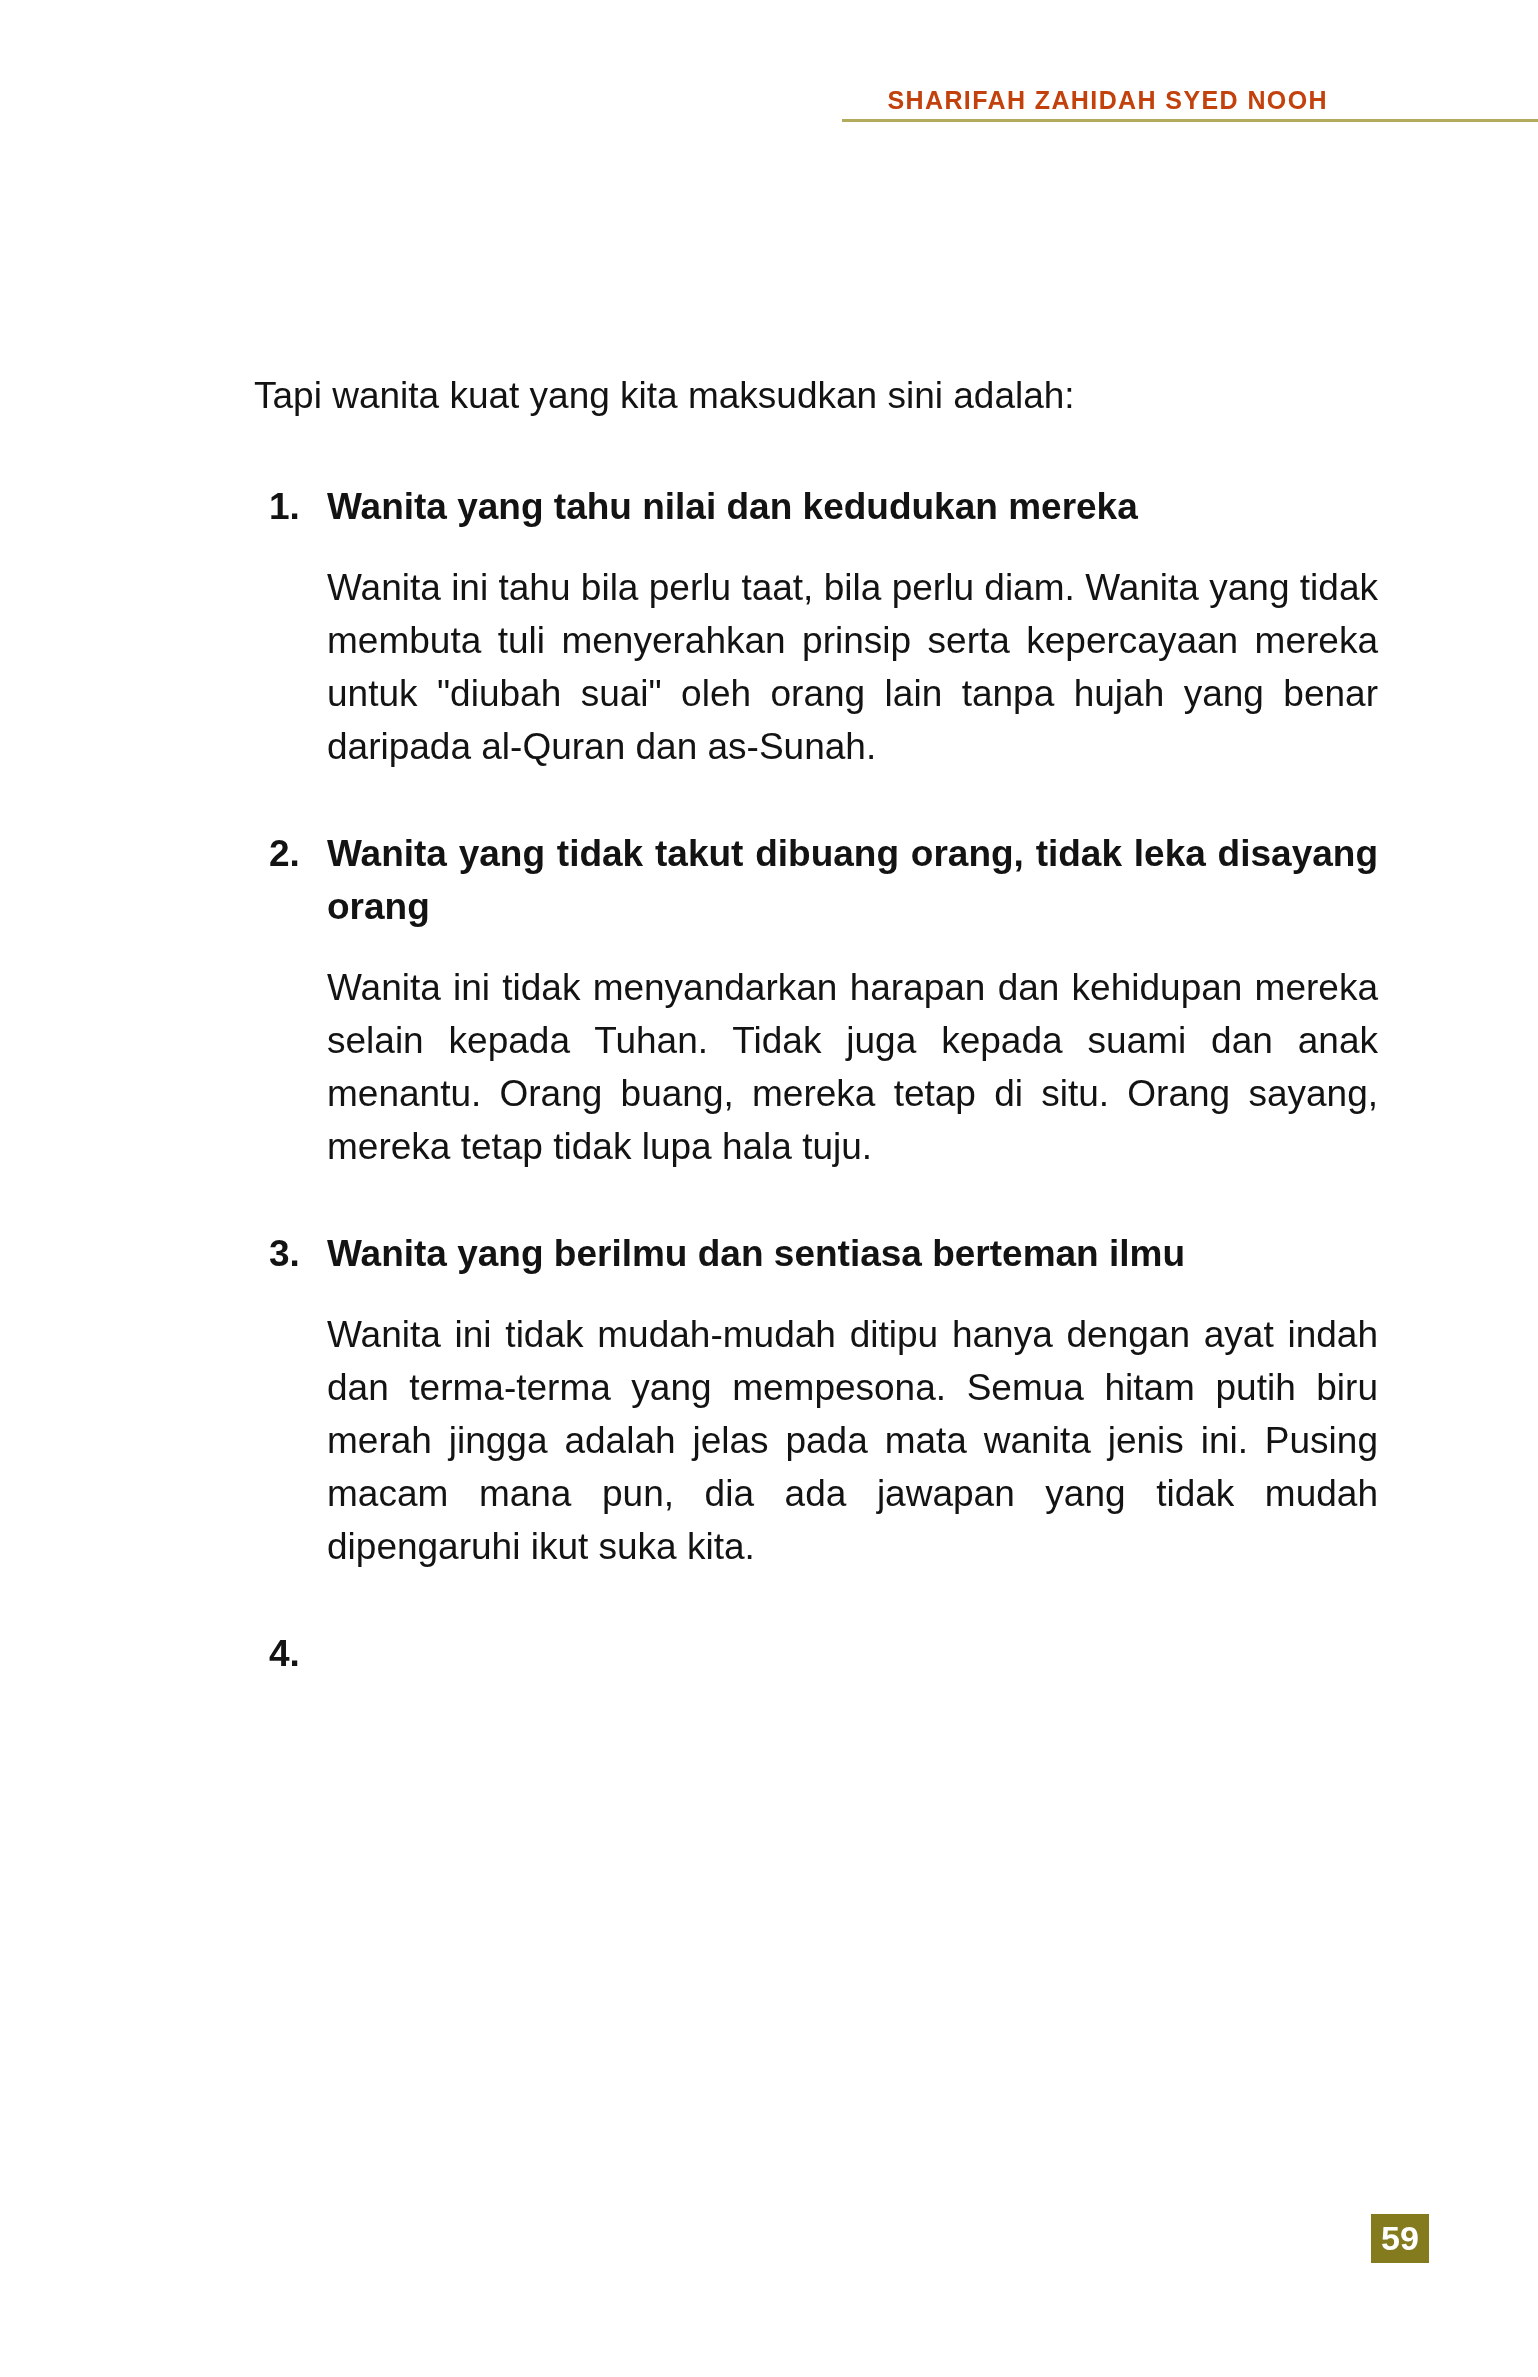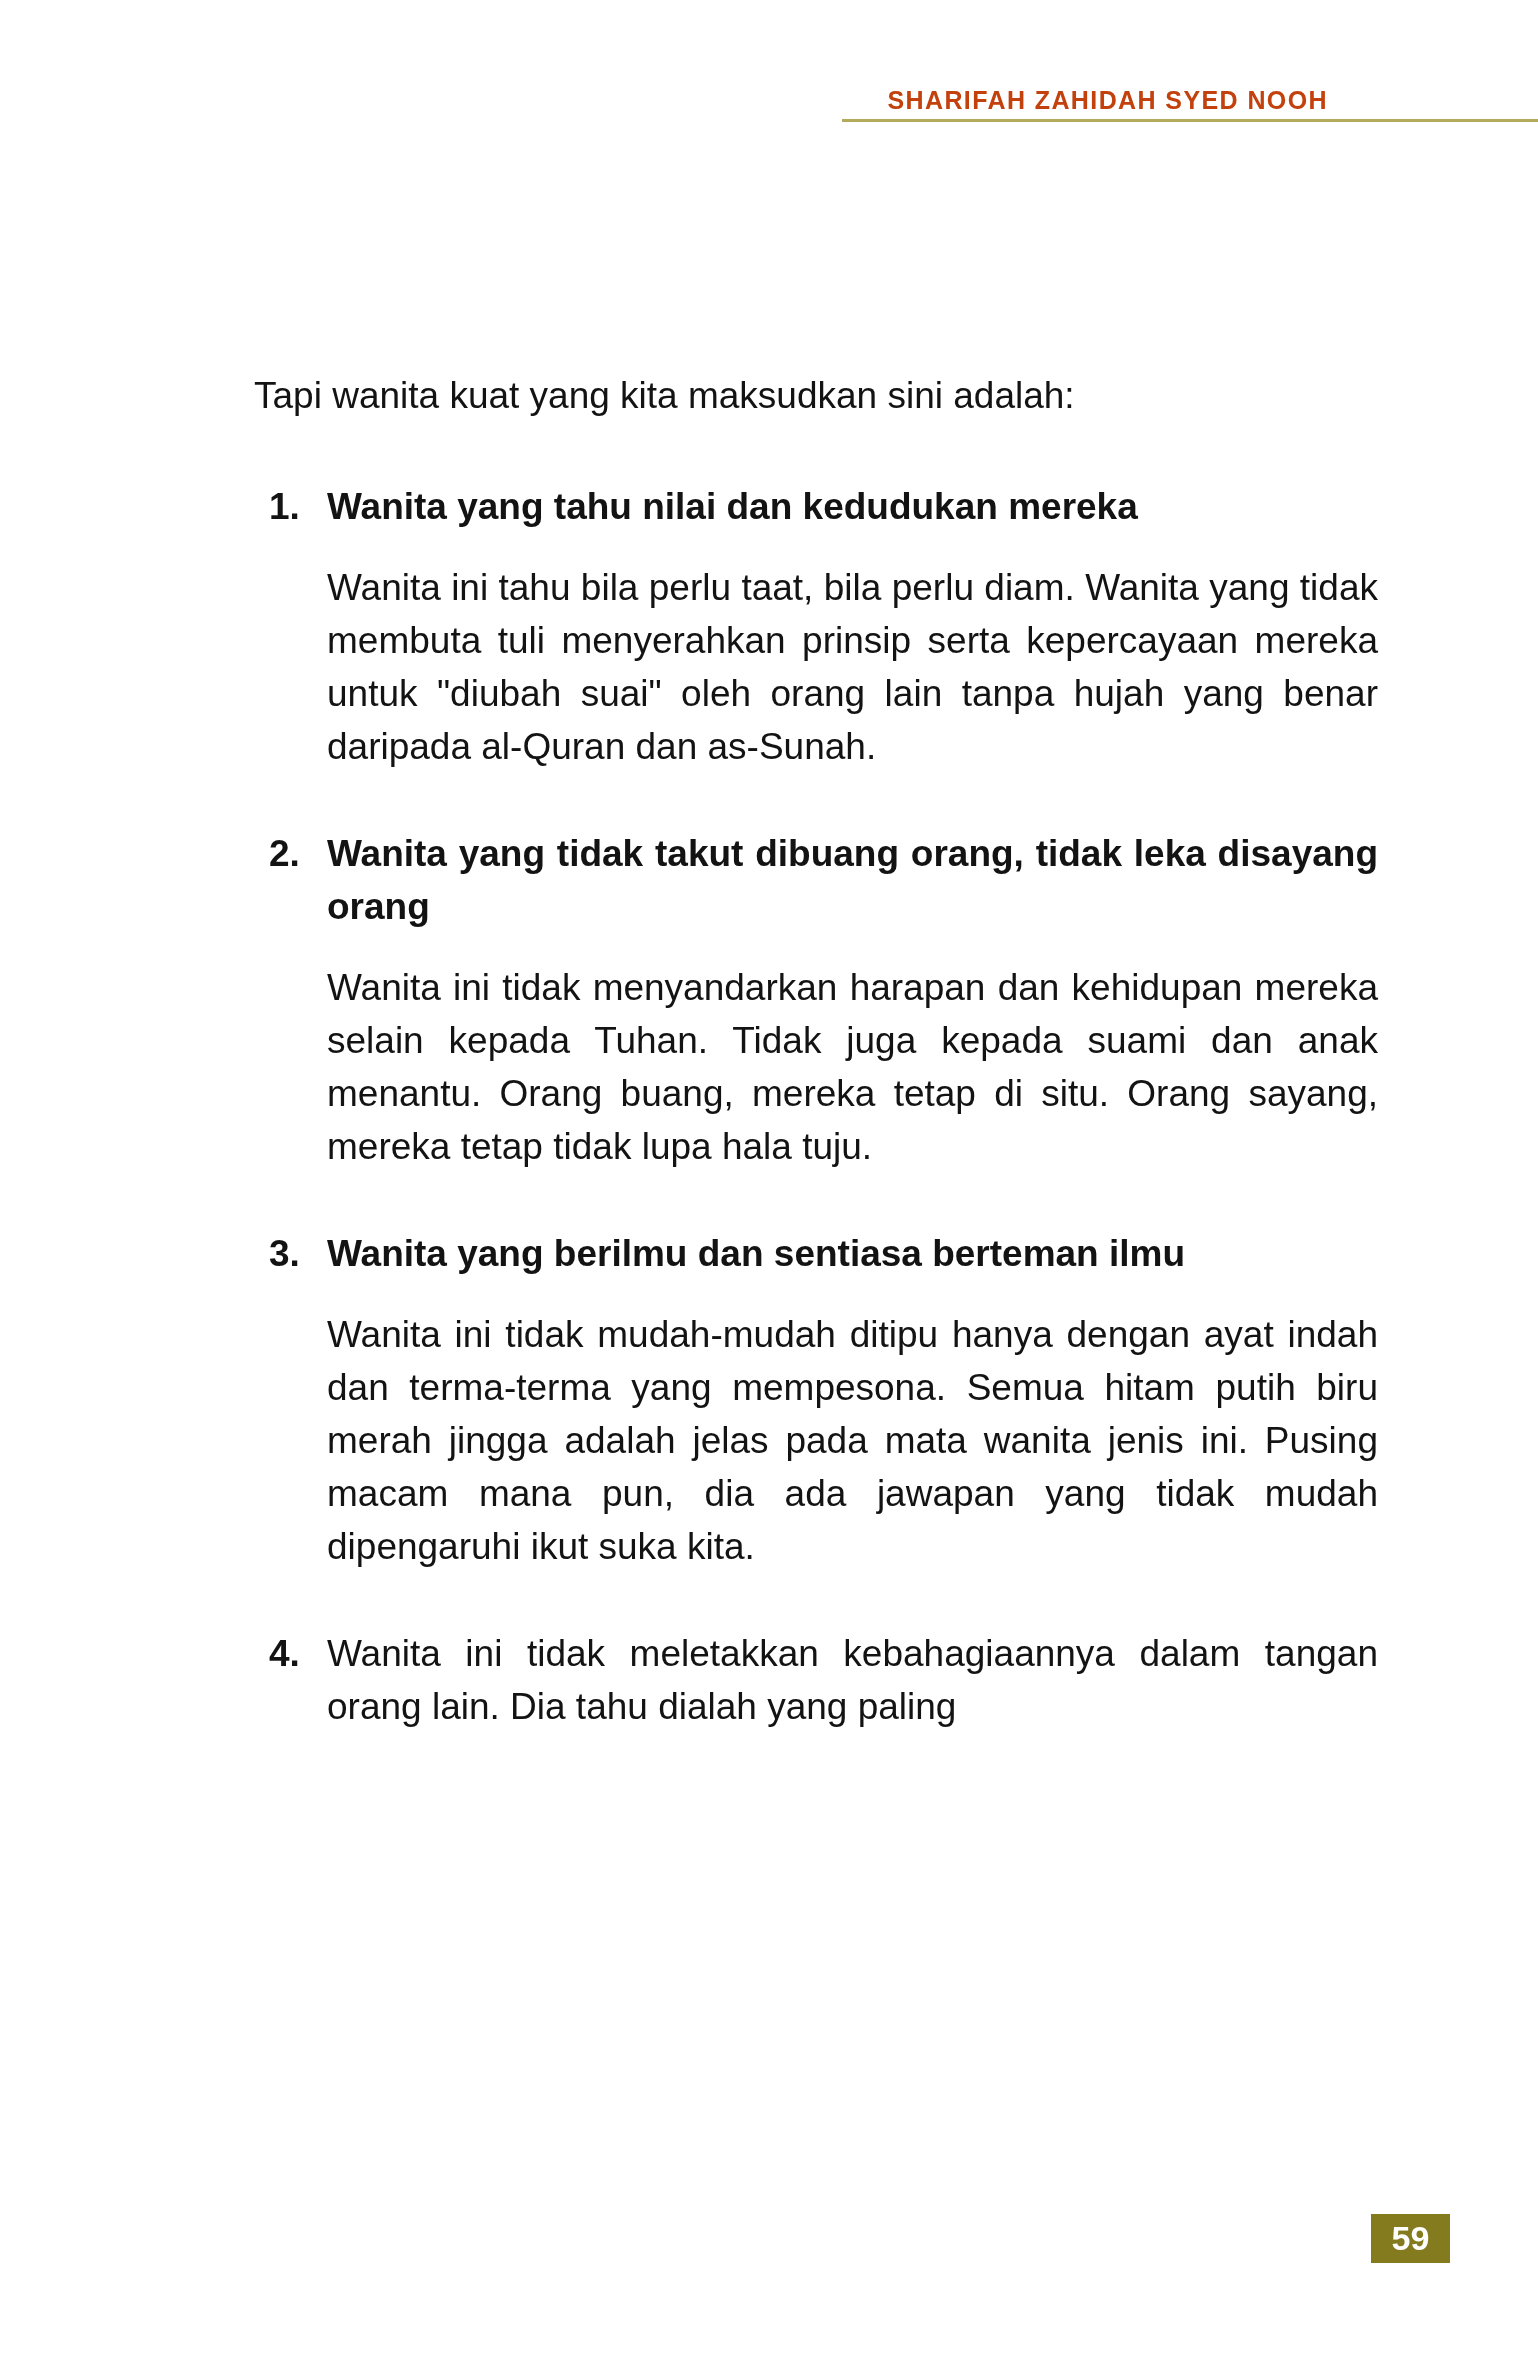--- a/index.html
+++ b/index.html
@@ -73,21 +73,21 @@
     text-align: justify;
     margin: 0;
   }
   .list-item:last-child { margin-bottom: 0; }
 
   
   .page-badge {
     position: absolute;
     left: 1371px;
     top: 2214px;
-    width: 79px;
+    width: 58px;
     height: 49px;
     background: #847b1f;
     color: #ffffff;
     font-size: 34px;
     font-weight: bold;
     display: flex;
     align-items: center;
     justify-content: center;
   }
 </style>
@@ -121,20 +121,19 @@
     <div class="num">3.</div>
     <div class="itext">
       <h2>Wanita yang berilmu dan sentiasa berteman ilmu</h2>
       <p>Wanita ini tidak mudah-mudah ditipu hanya dengan ayat indah dan terma-terma yang mempesona. Semua hitam putih biru merah jingga adalah jelas pada mata wanita jenis ini. Pusing macam mana pun, dia ada jawapan yang tidak mudah dipengaruhi ikut suka kita.</p>
     </div>
   </div>
 
   <div class="list-item">
     <div class="num">4.</div>
     <div class="itext">
-      <p>Wanita ini tidak meletakkan kebahagiaannya dalam tangan orang lain. Dia tahu dialah yang paling</p>
     </div>
   </div>
 
 </div>
 
 <div class="page-badge">59</div>
 
 
 </body></html>

